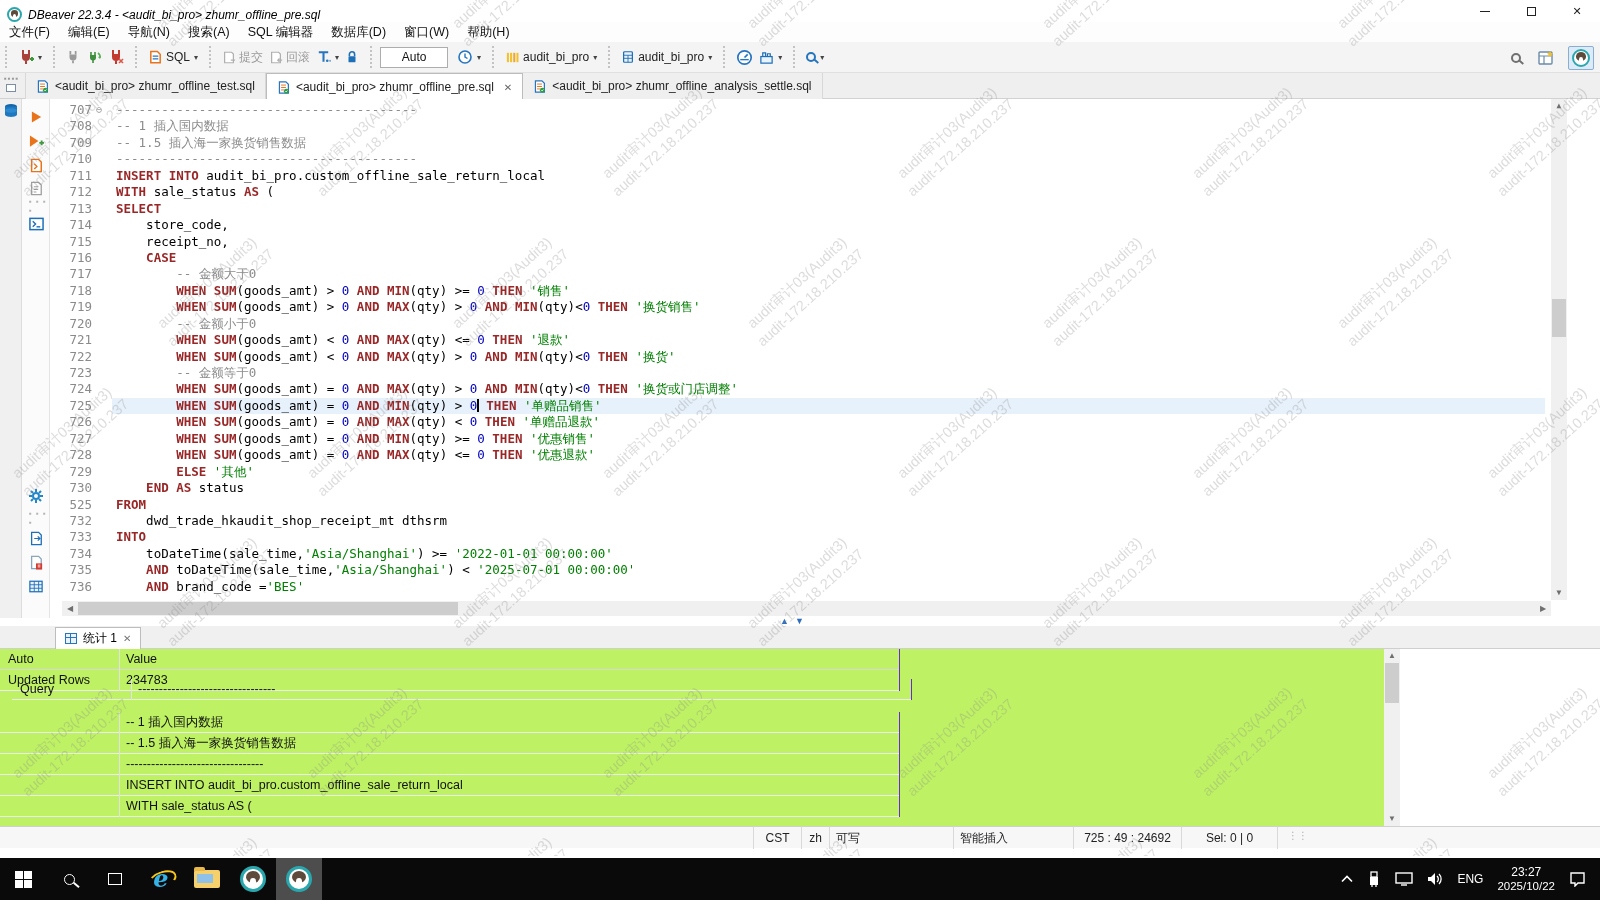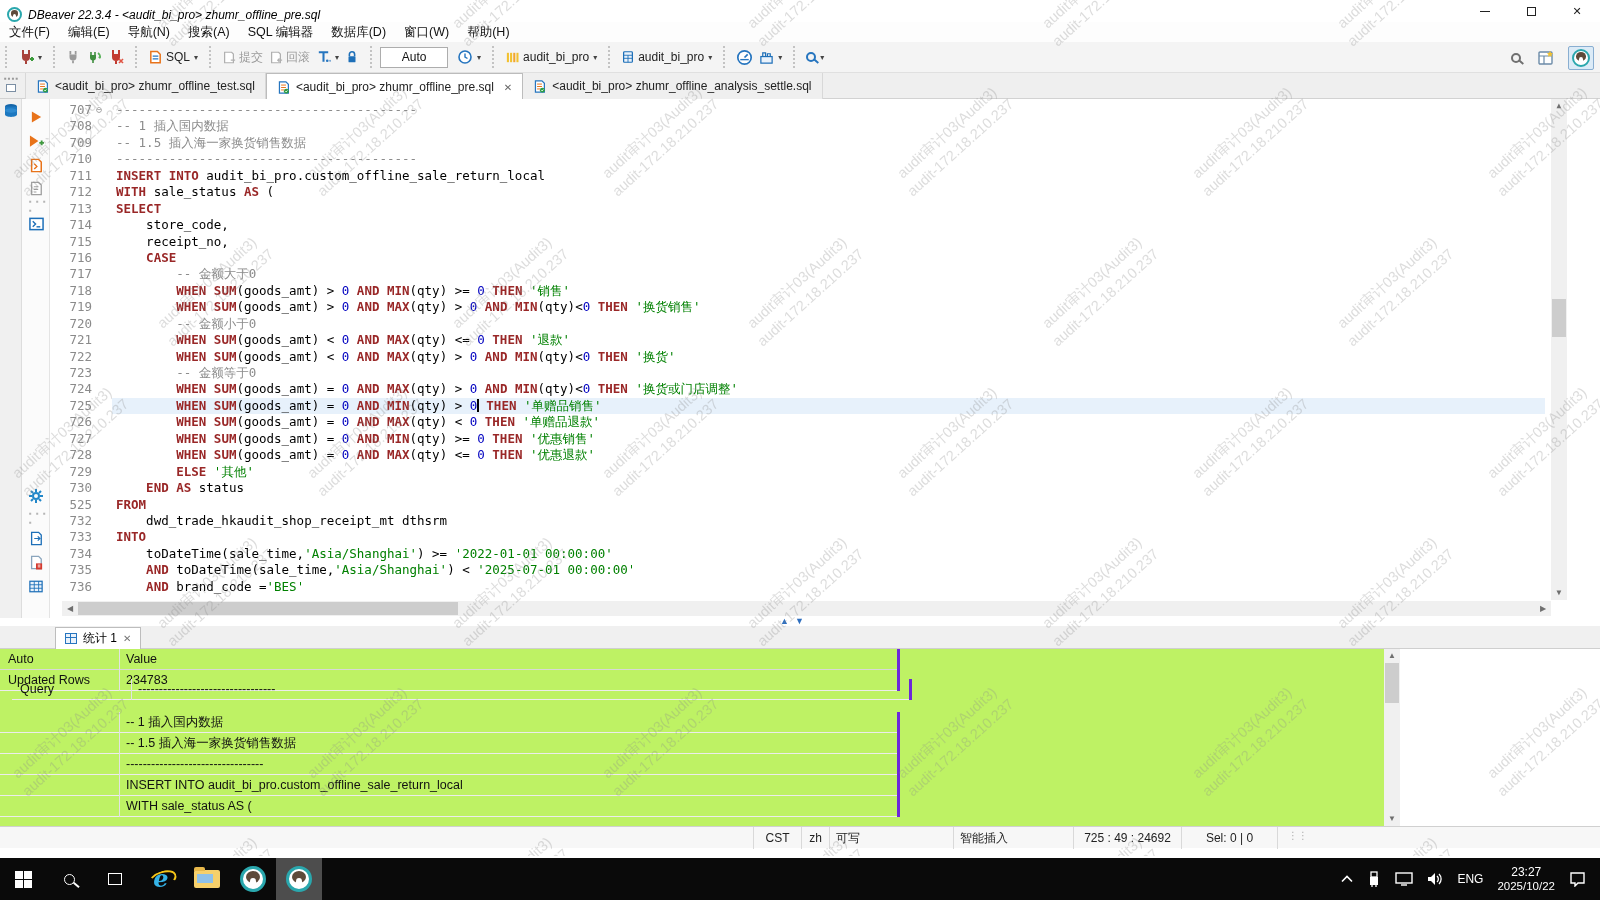--- a/index.html
+++ b/index.html
@@ -93,21 +93,21 @@
   .results { position:absolute; left:0; top:626px; width:1400px; height:200px; background:#bef264; }
   .rtabrow { position:absolute; left:0; top:0; width:1600px; height:23px; background:#f0f0f0; border-bottom:1px solid #cfcfcf; }
   .rtab { position:absolute; left:55px; top:1px; height:22px; background:#fff; border:1px solid #bdbdbd; border-bottom:none;
     display:flex; align-items:center; gap:6px; padding:0 9px; font-size:12px; }
   .grid-ico { width:12px; height:11px; border:1px solid #2675bf; position:relative; background:#eaf2fb; }
   .grid-ico::before { content:""; position:absolute; left:0; top:3px; width:100%; height:1px; background:#2675bf; }
   .grid-ico::after { content:""; position:absolute; left:4px; top:0; width:1px; height:100%; background:#2675bf; }
   .rtable { position:absolute; left:0; top:23px; width:1600px; height:177px; font-size:12.5px; }
   .rrow { position:absolute; left:0; width:900px; height:21px; border-bottom:1px solid #ececec; display:flex; align-items:center; }
   .rname { width:120px; padding-left:8px; color:#111; border-right:1px solid #e2e2e2; height:21px; display:flex; align-items:center; }
-  .rval { flex:1; padding-left:6px; color:#111; height:21px; display:flex; align-items:center; border-right:3px solid #6d28d9; }
+  .rval { flex:1; padding-left:6px; color:#111; height:21px; display:flex; align-items:center; border-right:1px solid #6d28d9; }
   .rrow.hdr { border-bottom:1px solid #d8d8d8; color:#333; }
   .rscroll { position:absolute; right:0; top:23px; width:16px; height:177px; background:#f0f0f0; }
   .rscroll .thumb { position:absolute; left:1px; top:14px; width:14px; height:40px; background:#cdcdcd; }
 
   
   .statusbar { position:absolute; left:0; top:826px; width:1600px; height:22px; background:#f7f7f7;
     border-top:1px solid #d0d0d0; font-size:12px; color:#222; }
   .scell { position:absolute; top:0; height:22px; display:flex; align-items:center; justify-content:center;
     border-left:1px solid #d9d9d9; padding:0 6px; overflow:hidden; }
   .sdots { position:absolute; left:1288px; top:3px; color:#b0b0b0; font-size:10px; }

